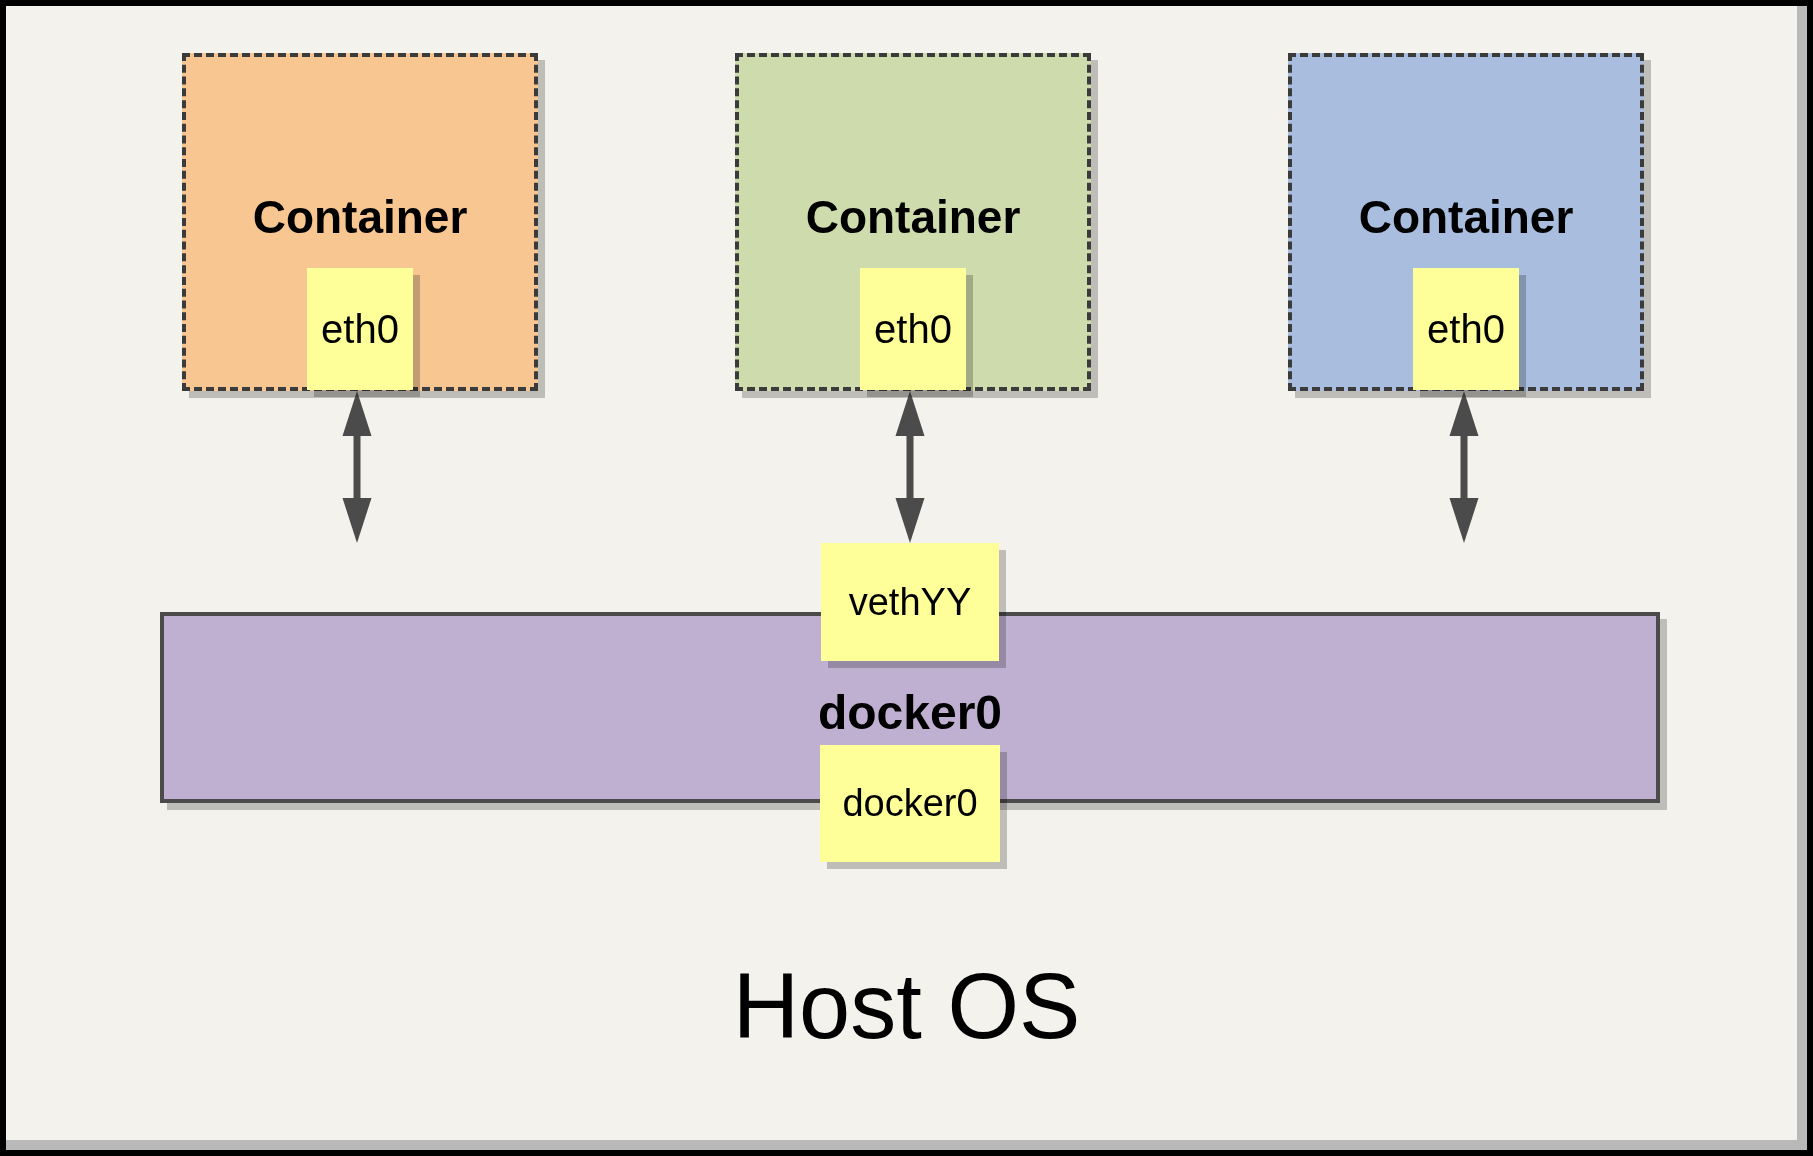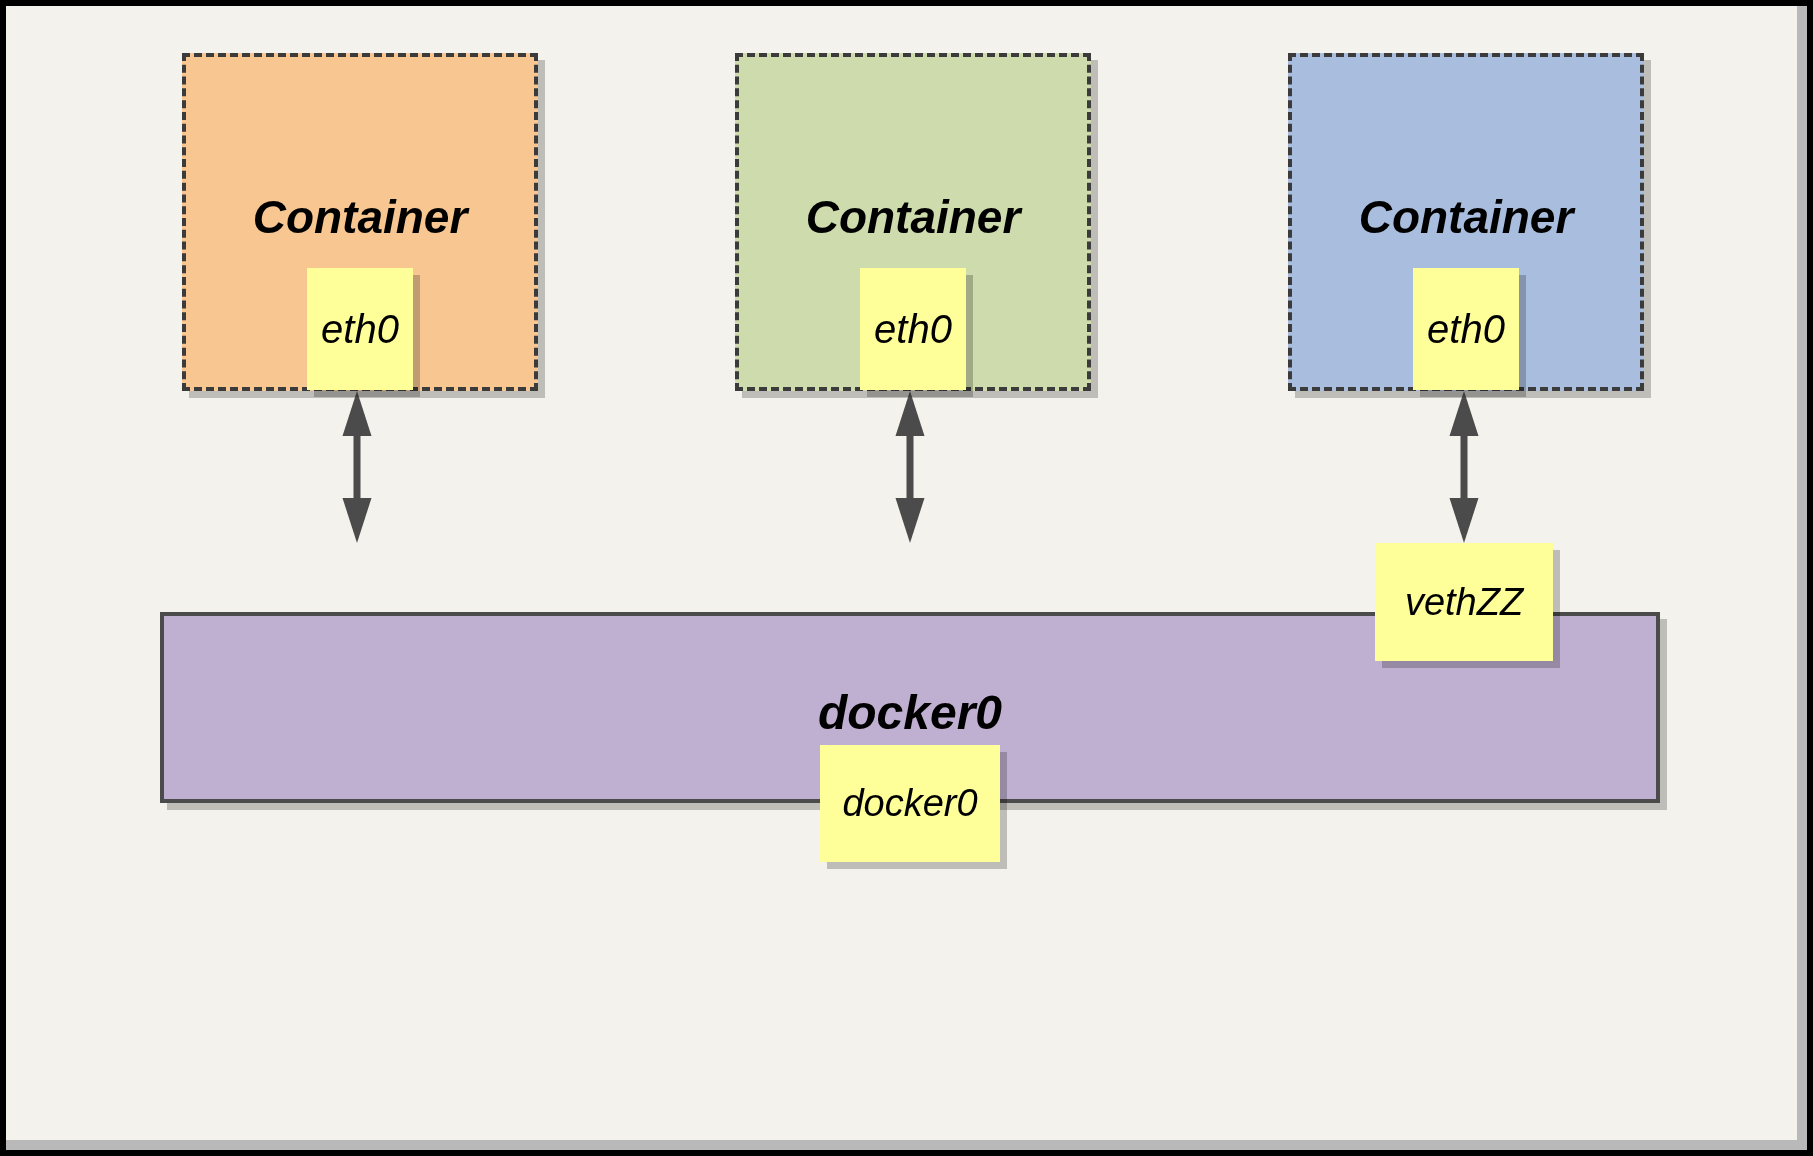--- a/index.html
+++ b/index.html
@@ -11,21 +11,20 @@
     position: relative;
     width: 1813px;
     height: 1156px;
     box-sizing: border-box;
     border: 6px solid #000000;
     background: #f4f2ec;
     box-shadow: inset -10px -10px 0 #b9b9b9;
     overflow: hidden;
     font-family: "Liberation Sans", "DejaVu Sans", sans-serif;
     color: #000000;
-    font-style: italic;
   }
 
   
   .cbox {
     position: absolute;
     top: 47px;
     width: 356px;
     height: 338px;
     box-sizing: border-box;
     border: 4px dashed #3b3b3b;
@@ -173,23 +172,24 @@
   <svg class="arrow arrow-3" width="32" height="152" viewBox="0 0 32 152" style="color: rgb(75, 75, 75);">
     <polygon points="16,0 30.5,45 1.5,45" fill="currentColor"></polygon>
     <rect x="12.5" y="42" width="7" height="68" fill="currentColor"></rect>
     <polygon points="16,152 30.5,107 1.5,107" fill="currentColor"></polygon>
   </svg>
 
   <div class="bridge" style="background-color: rgb(191, 176, 209);">
     <div class="bridge-title">docker0</div>
   </div>
 
-  <div class="ybox vethbox veth-3" style="background-color: rgb(254, 255, 153);">
-    <span>vethZZ</span>
+  <div class="ybox vethbox veth-2" style="background-color: rgb(254, 255, 153);">
+    <span>vethYY</span>
   </div>
 
   <div class="ybox docker0box" style="background-color: rgb(254, 255, 153);">
     <span>docker0</span>
   </div>
 
 
+  <div class="host-os">Host OS</div>
 
 </div>
 
 </body></html>

